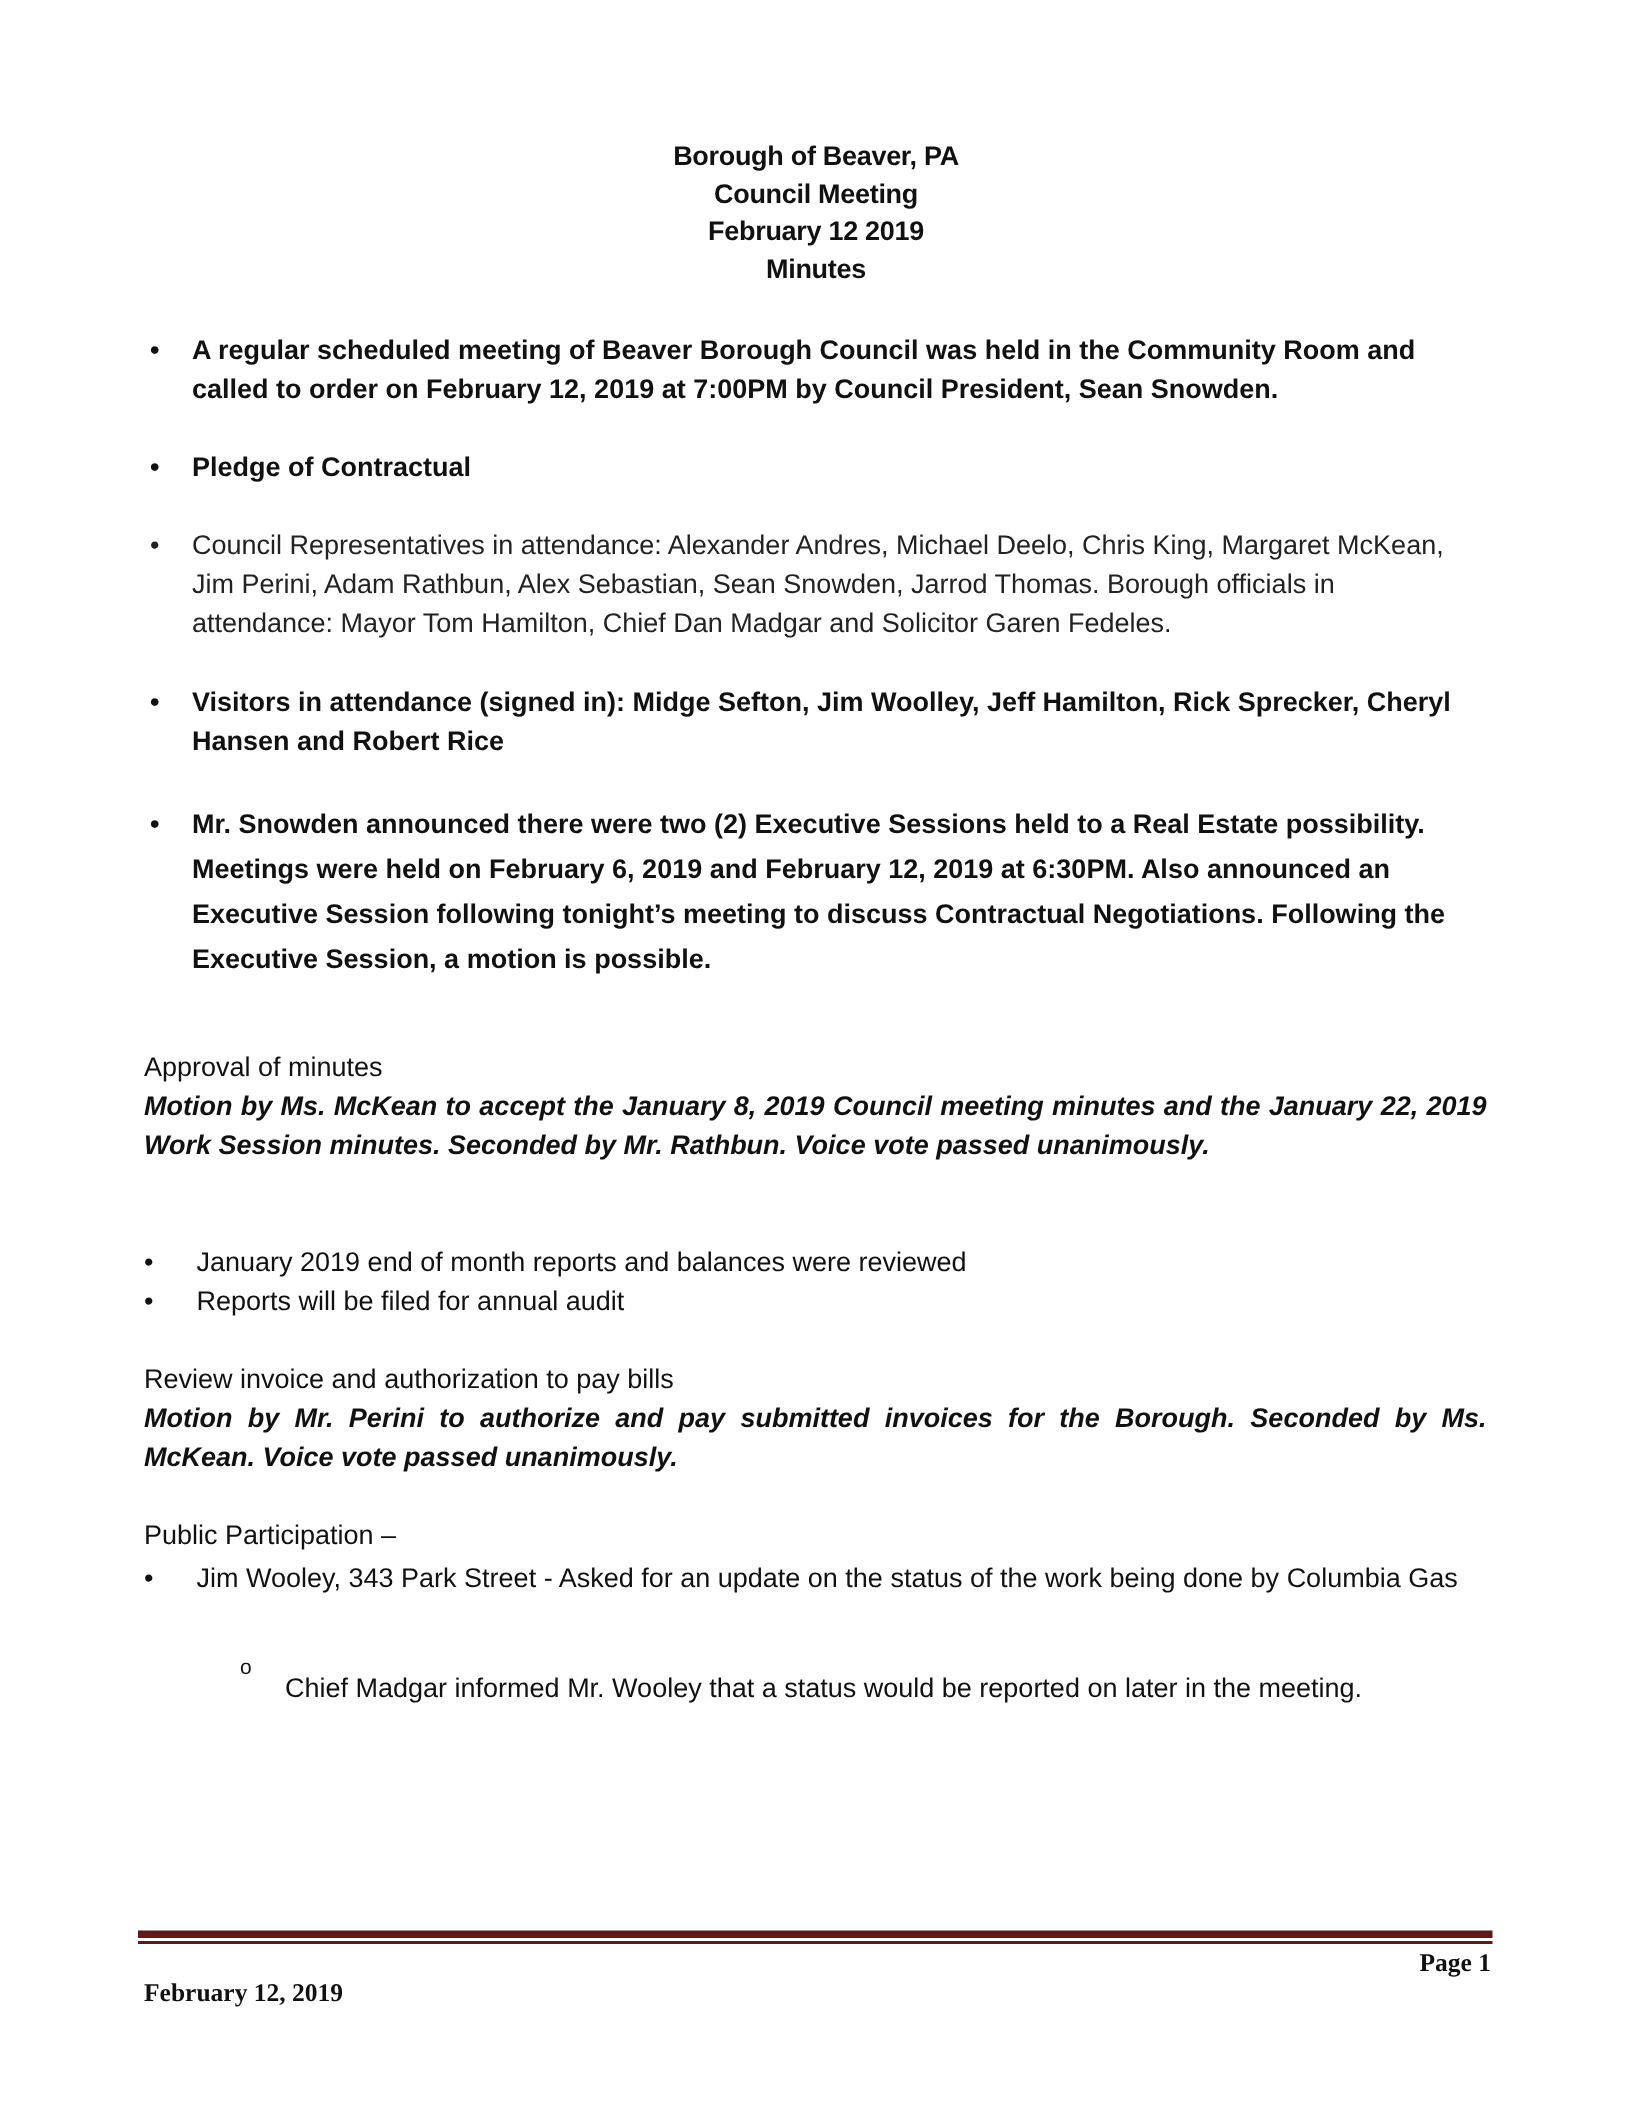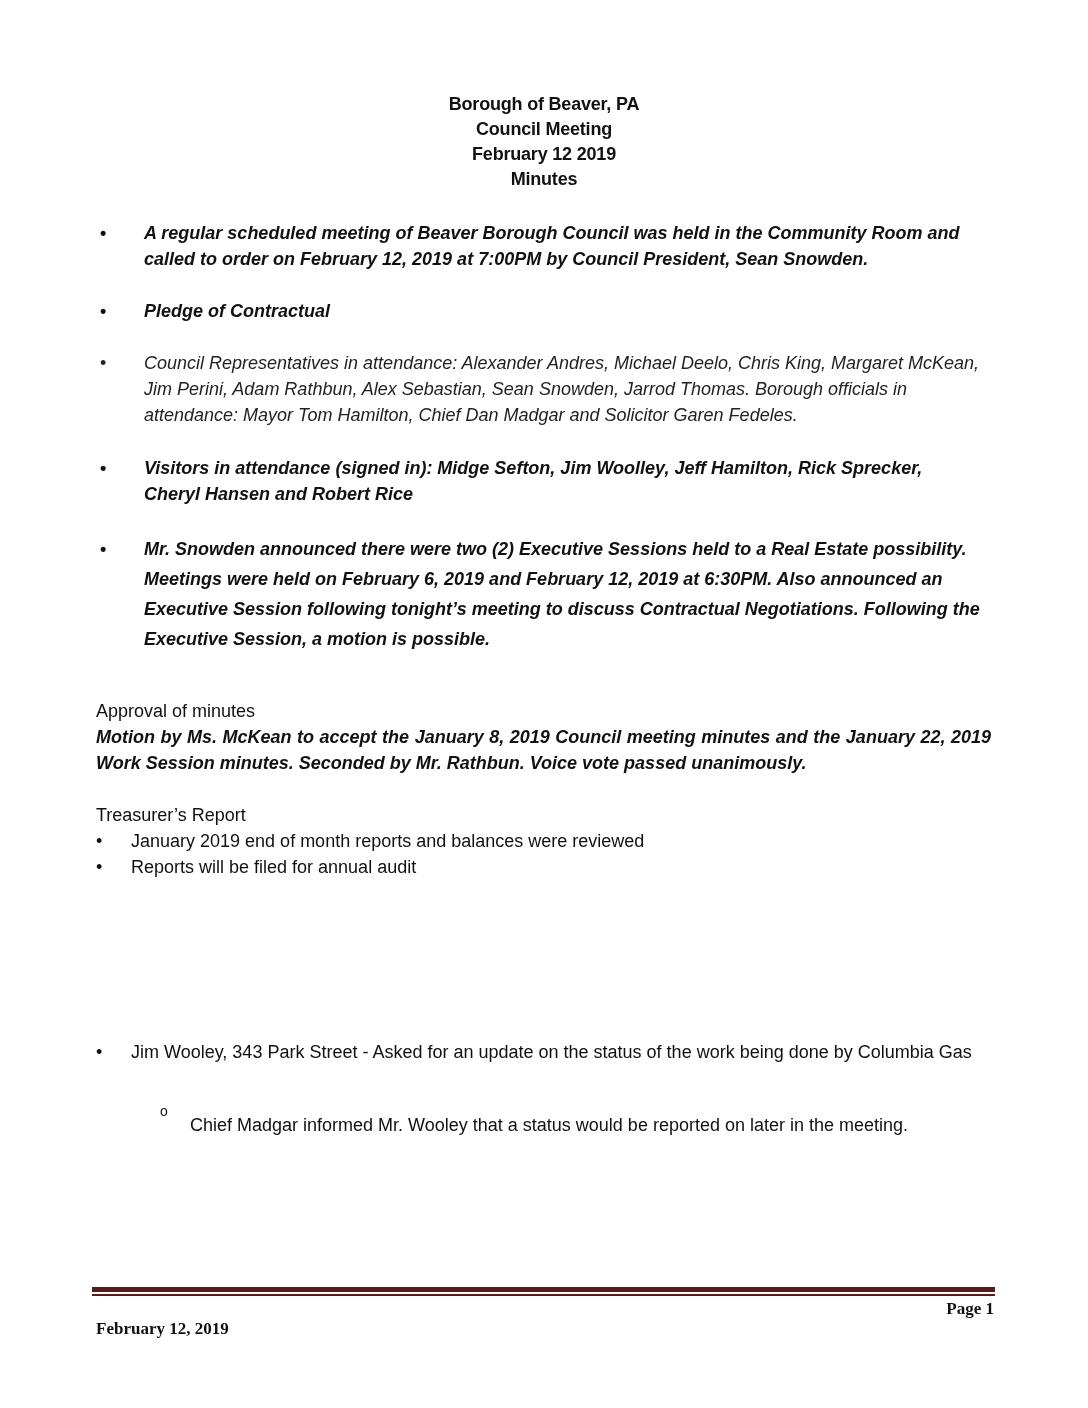--- a/index.html
+++ b/index.html
@@ -3,21 +3,21 @@
 <meta charset="utf-8">
 <style>
   html, body { margin: 0; padding: 0; background: #ffffff; }
   body { width: 1088px; height: 1408px; position: relative; overflow: hidden;
          font-family: "Liberation Sans", sans-serif; color: #111; }
   .page { position: absolute; left: 0; top: 0; width: 1088px; height: 1320px; border-radius: 30px; }
   .title-block { position: absolute; top: 92px; left: 0; width: 1088px; text-align: center;
                  font-weight: bold; font-size: 18px; line-height: 25px; letter-spacing: -0.2px; }
   .bl { position: absolute; left: 100px; width: 880px; font-size: 18px; line-height: 26px; }
   .bl .dot { position: absolute; left: 0; top: 0; width: 28px; }
-  .bl .txt { margin-left: 44px; font-style: italic; }
+  .bl .txt { margin-left: 28px; }
   .bold { font-weight: bold; }
   .thin { font-weight: normal; color: #222; line-height: 26px; }
   .sec { position: absolute; left: 96px; width: 895px; font-size: 18px; line-height: 26px; }
   .sec-h { font-weight: normal; }
   .motion { font-weight: bold; font-style: italic; text-align: justify; }
   .sub-bullet { position: absolute; left: 96px; width: 900px; font-size: 18px; line-height: 26px; }
   .sub-bullet .dot { position: absolute; left: 0; width: 30px; }
   .sub-bullet .txt { margin-left: 35px; }
   .sub2 { position: absolute; left: 160px; width: 840px; font-size: 18px; line-height: 26px; }
   .sub2 .dot { position: absolute; left: 0; width: 30px; font-size: 14px; }
@@ -64,33 +64,37 @@
   <div class="bl bold" style="top:534px; line-height:30px;">
     <span class="dot">•</span>
     <div class="txt">Mr. Snowden announced there were two (2) Executive Sessions held to a Real Estate possibility.  Meetings were held on February 6, 2019 and February 12, 2019 at 6:30PM.  Also announced an Executive Session following tonight’s meeting to discuss Contractual Negotiations.  Following the Executive Session, a motion is possible.</div>
   </div>
 
   <div class="sec" style="top:698px;">
     <div class="sec-h">Approval of minutes</div>
     <div class="motion">Motion by Ms. McKean to accept the January 8, 2019 Council meeting minutes and the January 22, 2019 Work Session minutes.  Seconded by Mr. Rathbun. Voice vote passed unanimously.</div>
   </div>
 
-  <div class="sec" style="top:802px;">
-    <div class="sec-h">Treasurer’s Report</div>
-  </div>
   <div class="sub-bullet" style="top:828px;">
     <span class="dot">•</span>
     <div class="txt">January 2019 end of month reports and balances were reviewed</div>
   </div>
   <div class="sub-bullet" style="top:854px;">
     <span class="dot">•</span>
     <div class="txt">Reports will be filed for annual audit</div>
   </div>
 
+  <div class="sec" style="top:906px;">
+    <div class="sec-h">Review invoice and authorization to pay bills</div>
+    <div class="motion">Motion by Mr. Perini to authorize and pay submitted invoices for the Borough. Seconded by Ms. McKean. Voice vote passed unanimously.</div>
+  </div>
 
+  <div class="sec" style="top:1010px;">
+    <div class="sec-h">Public Participation –</div>
+  </div>
   <div class="sub-bullet" style="top:1038px; line-height:28px;">
     <span class="dot">•</span>
     <div class="txt">Jim Wooley, 343 Park Street - Asked for an update on the status of the work being done by Columbia Gas</div>
   </div>
   <div class="sub2" style="top:1098px;">
     <span class="dot">o</span>
     <div class="txt">Chief Madgar informed Mr. Wooley that a status would be reported on later in the meeting.</div>
   </div>
 
   <div class="footer-rule-thick"></div>

